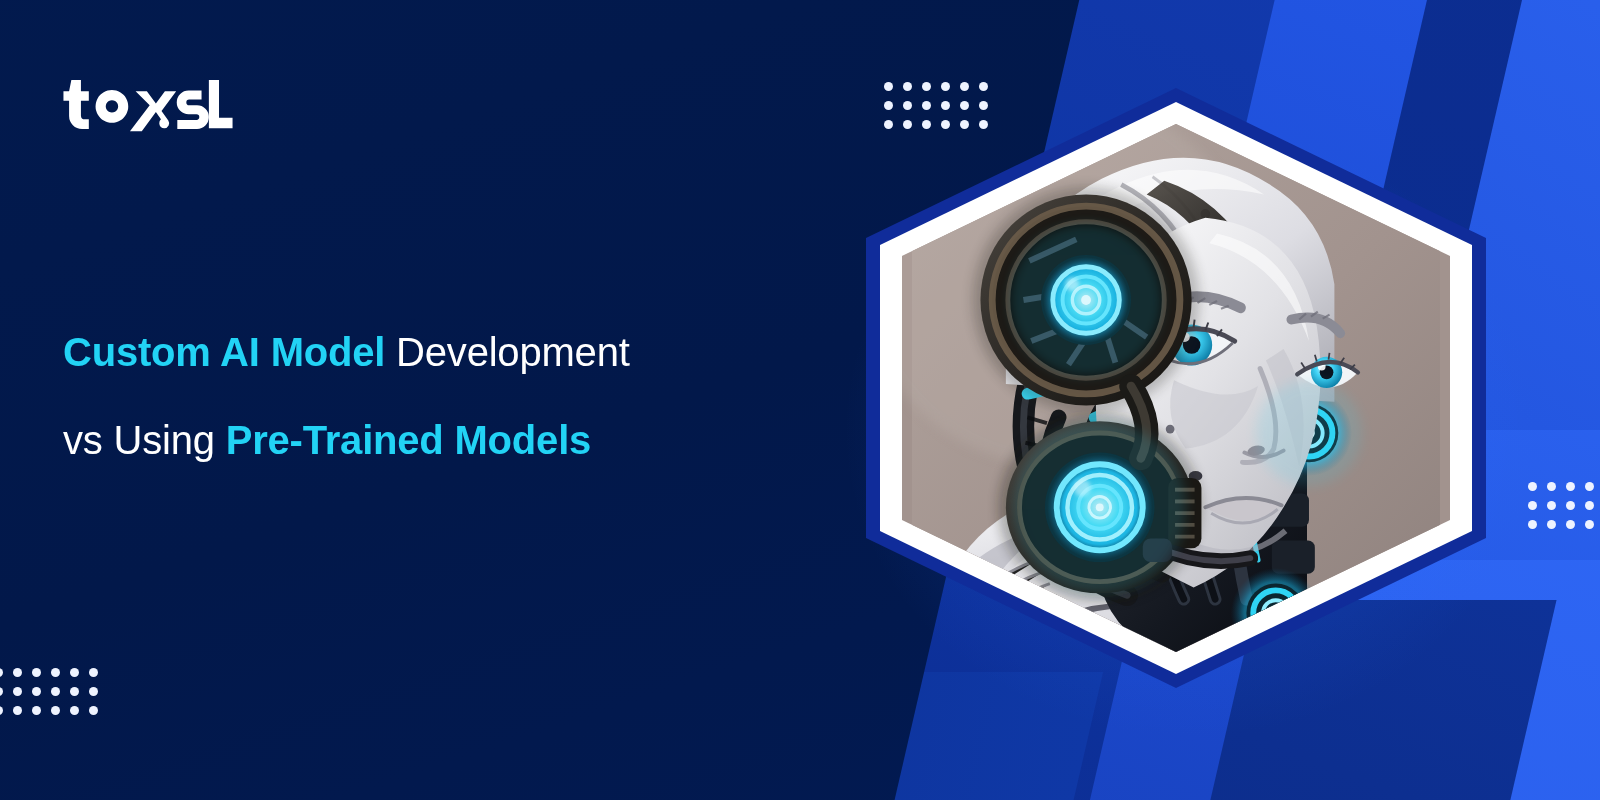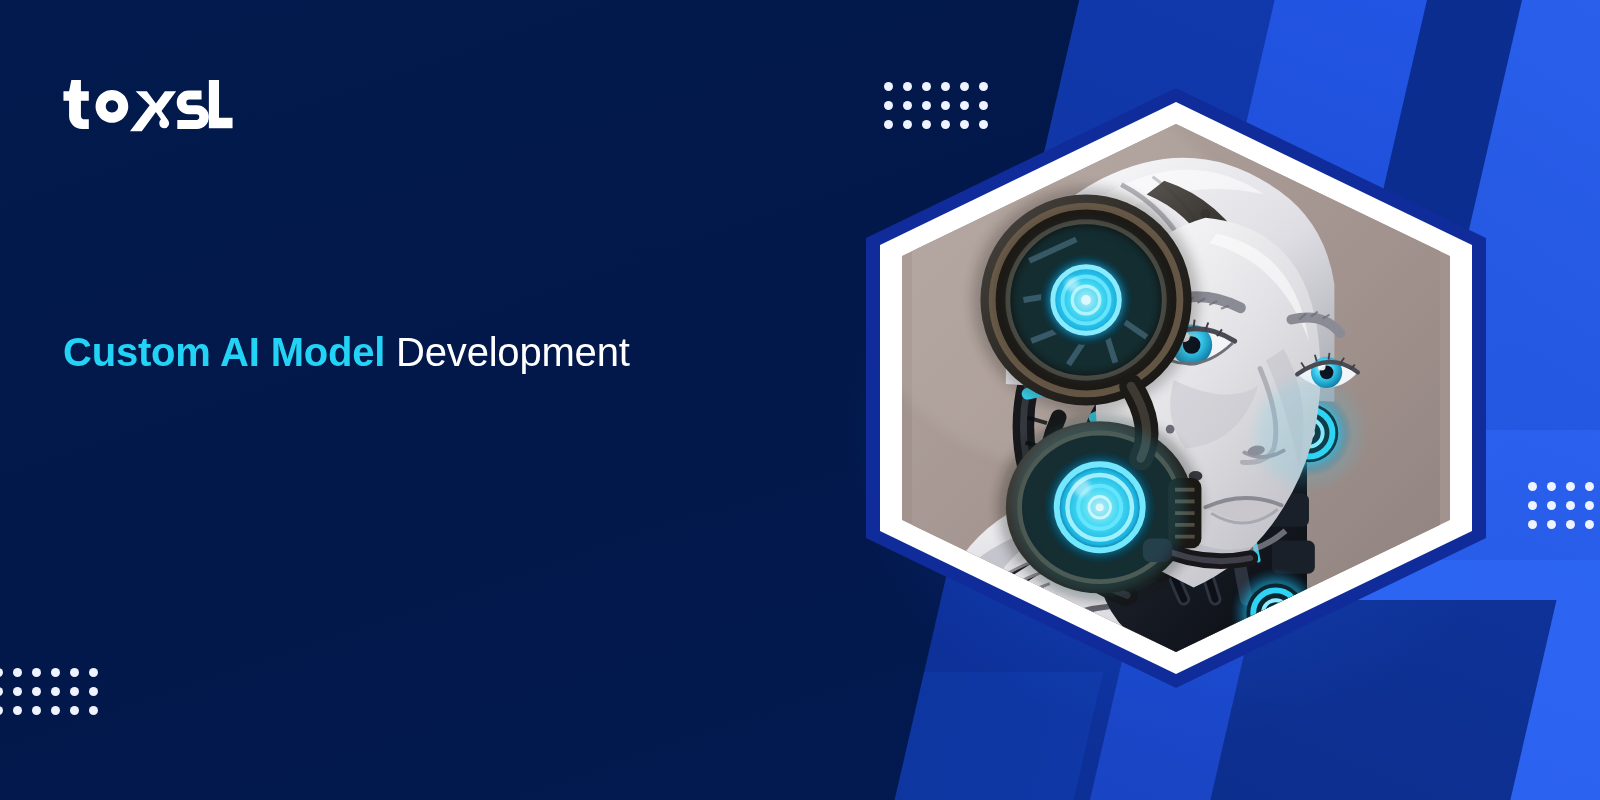--- a/index.html
+++ b/index.html
@@ -273,20 +273,21 @@
 
         <path d="M245 33 h-23 a21 21 0 0 0 -21 21 a21 21 0 0 0 21 21 h14 a5 5 0 0 1 0 10 h-34 v16 h35 a21 21 0 0 0 0 -42 h-14 a5 5 0 0 1 0 -10 h22 z"></path>
 
         <path d="M258 14 h18 v67 h24 v19 h-42 z"></path>
       </g>
     </svg>
   </div>
 
   <div class="headline">
     <div class="line"><span class="hl-accent">Custom AI Model</span><span class="hl-plain"> Development</span></div>
+    <div class="line"><span class="hl-plain">vs Using </span><span class="hl-accent">Pre-Trained Models</span></div>
   </div>
 
   <div class="hex-wrap">
     <div class="hex hex-outer"></div>
     <div class="hex hex-white"></div>
     <div class="hex hex-img">
       <span class="sr">Humanoid AI robot head in profile with glowing cyan headphones, cyan eyes and illuminated neck cabling</span>
       <svg viewBox="0 0 540 540" xmlns="http://www.w3.org/2000/svg" aria-hidden="true">
         <defs>
           <linearGradient id="bgWall" x1="0" y1="0" x2="1" y2="1">

